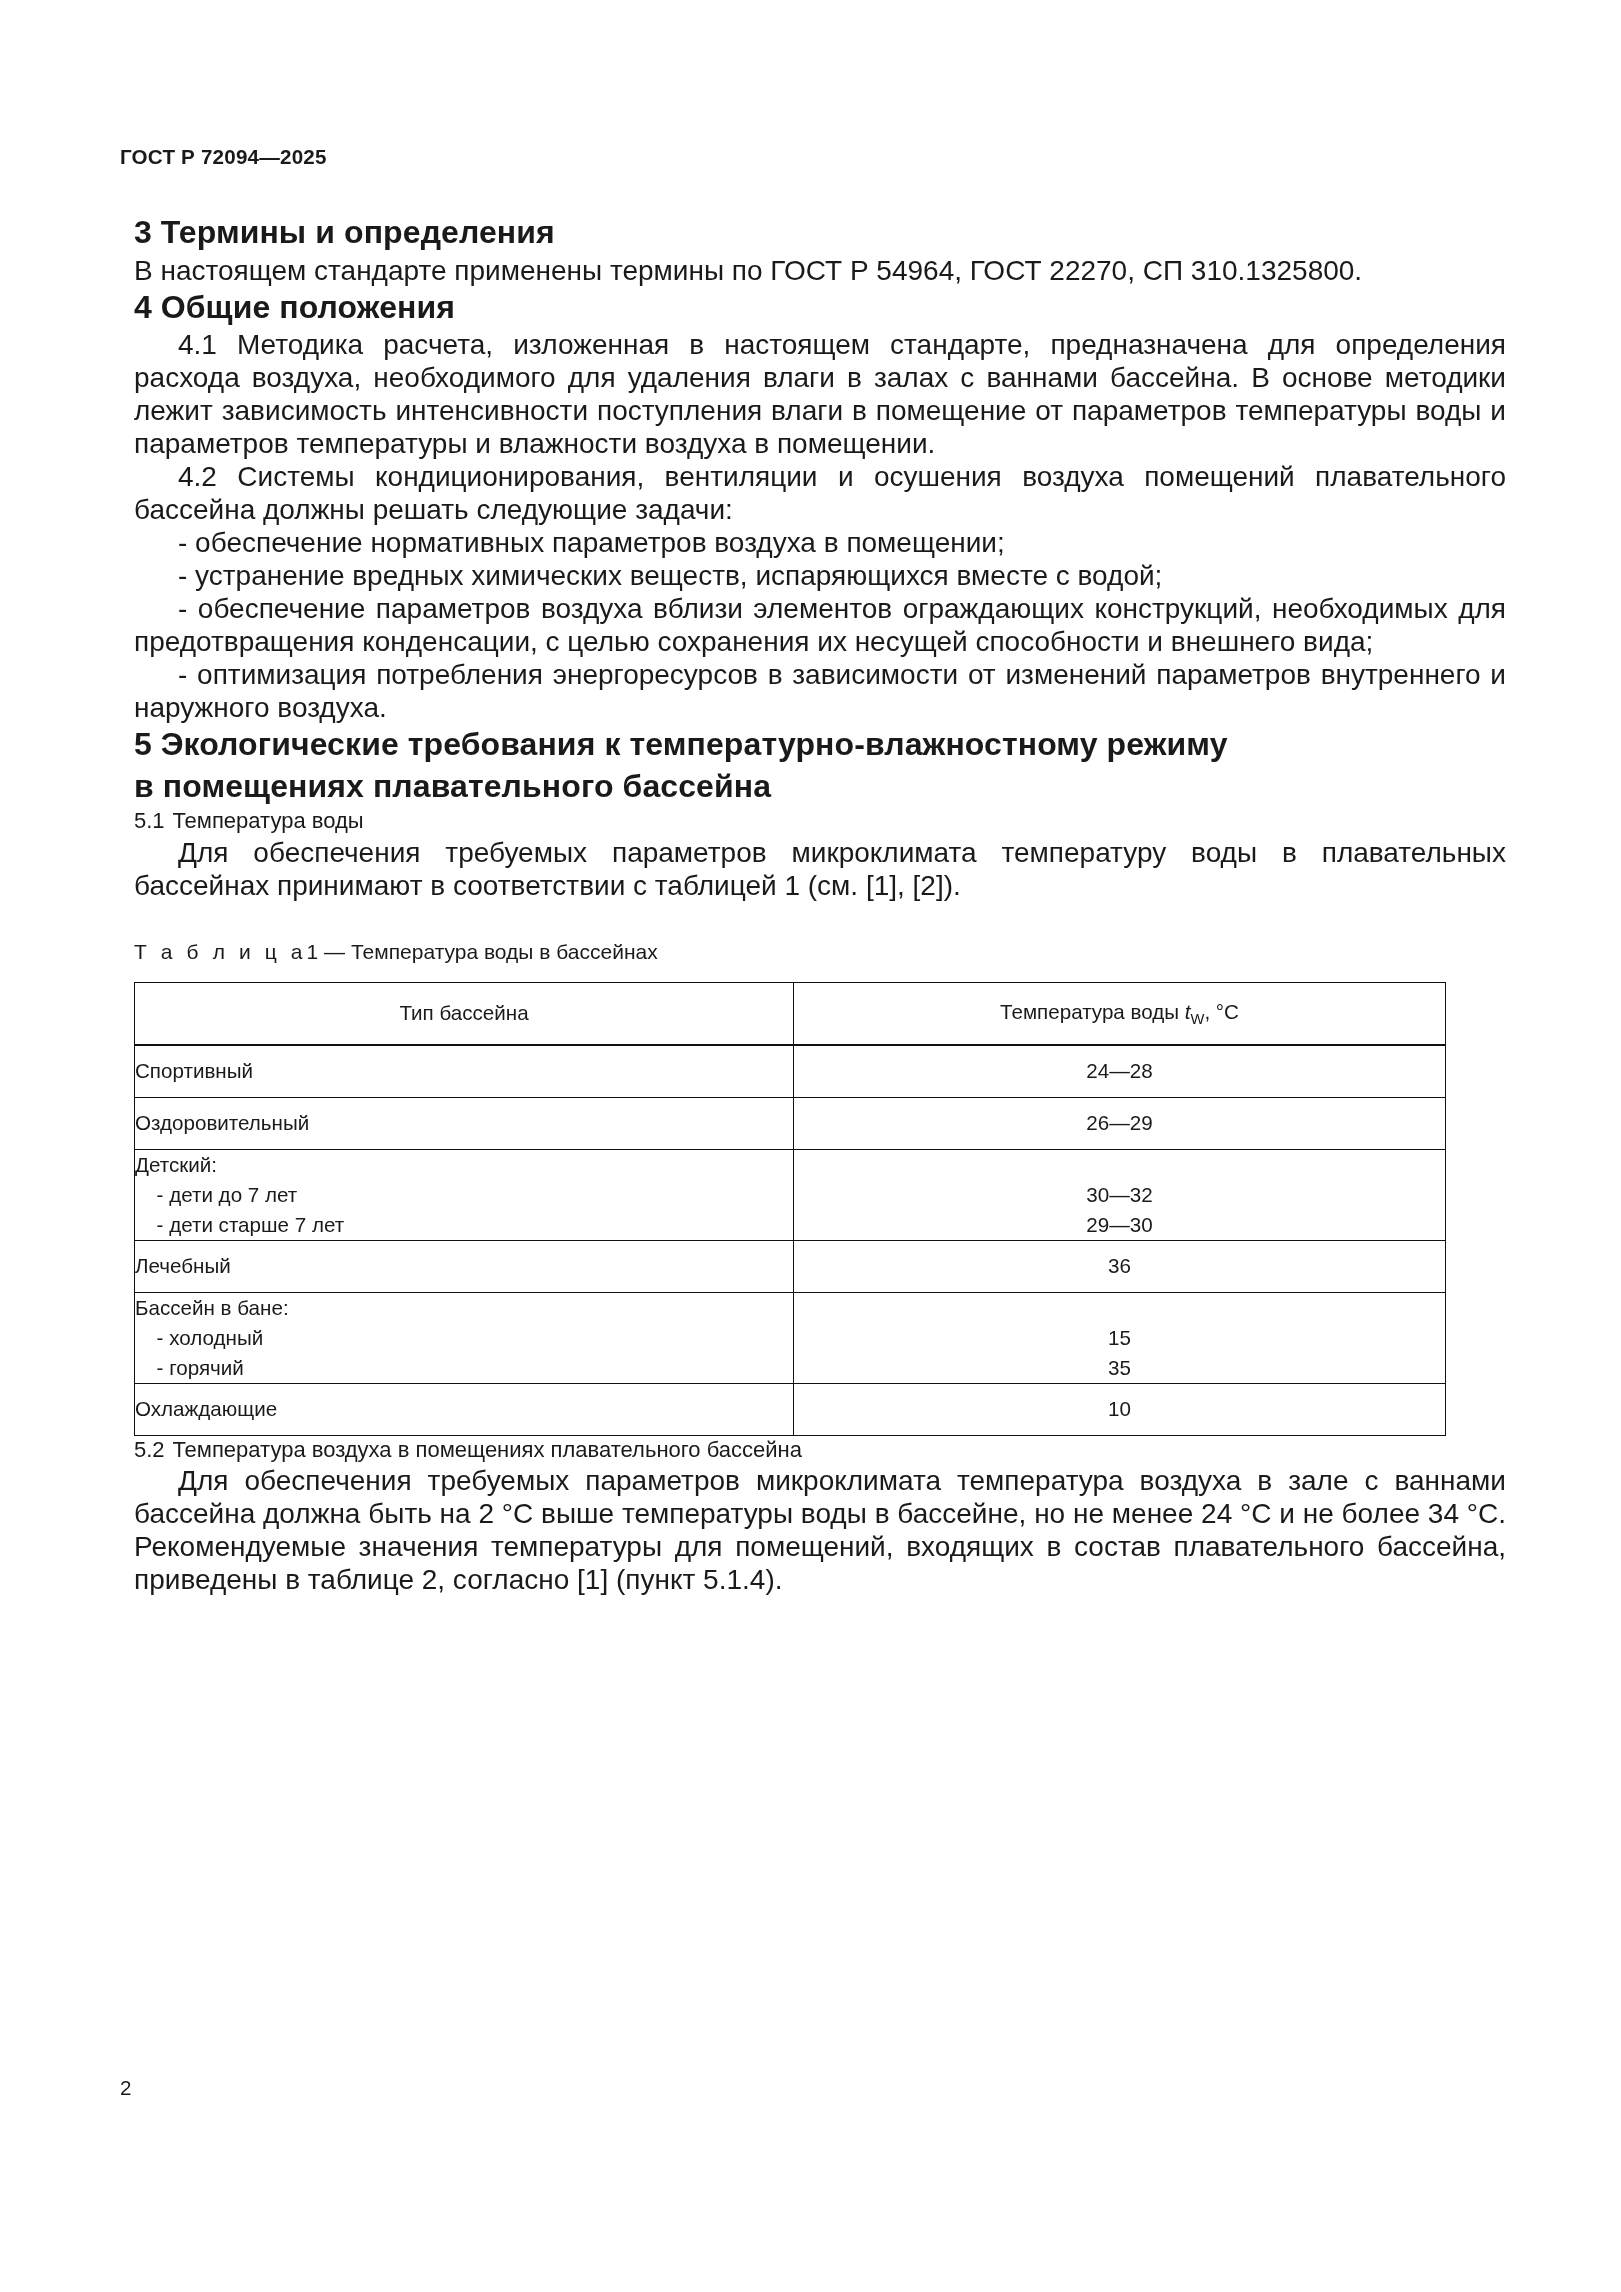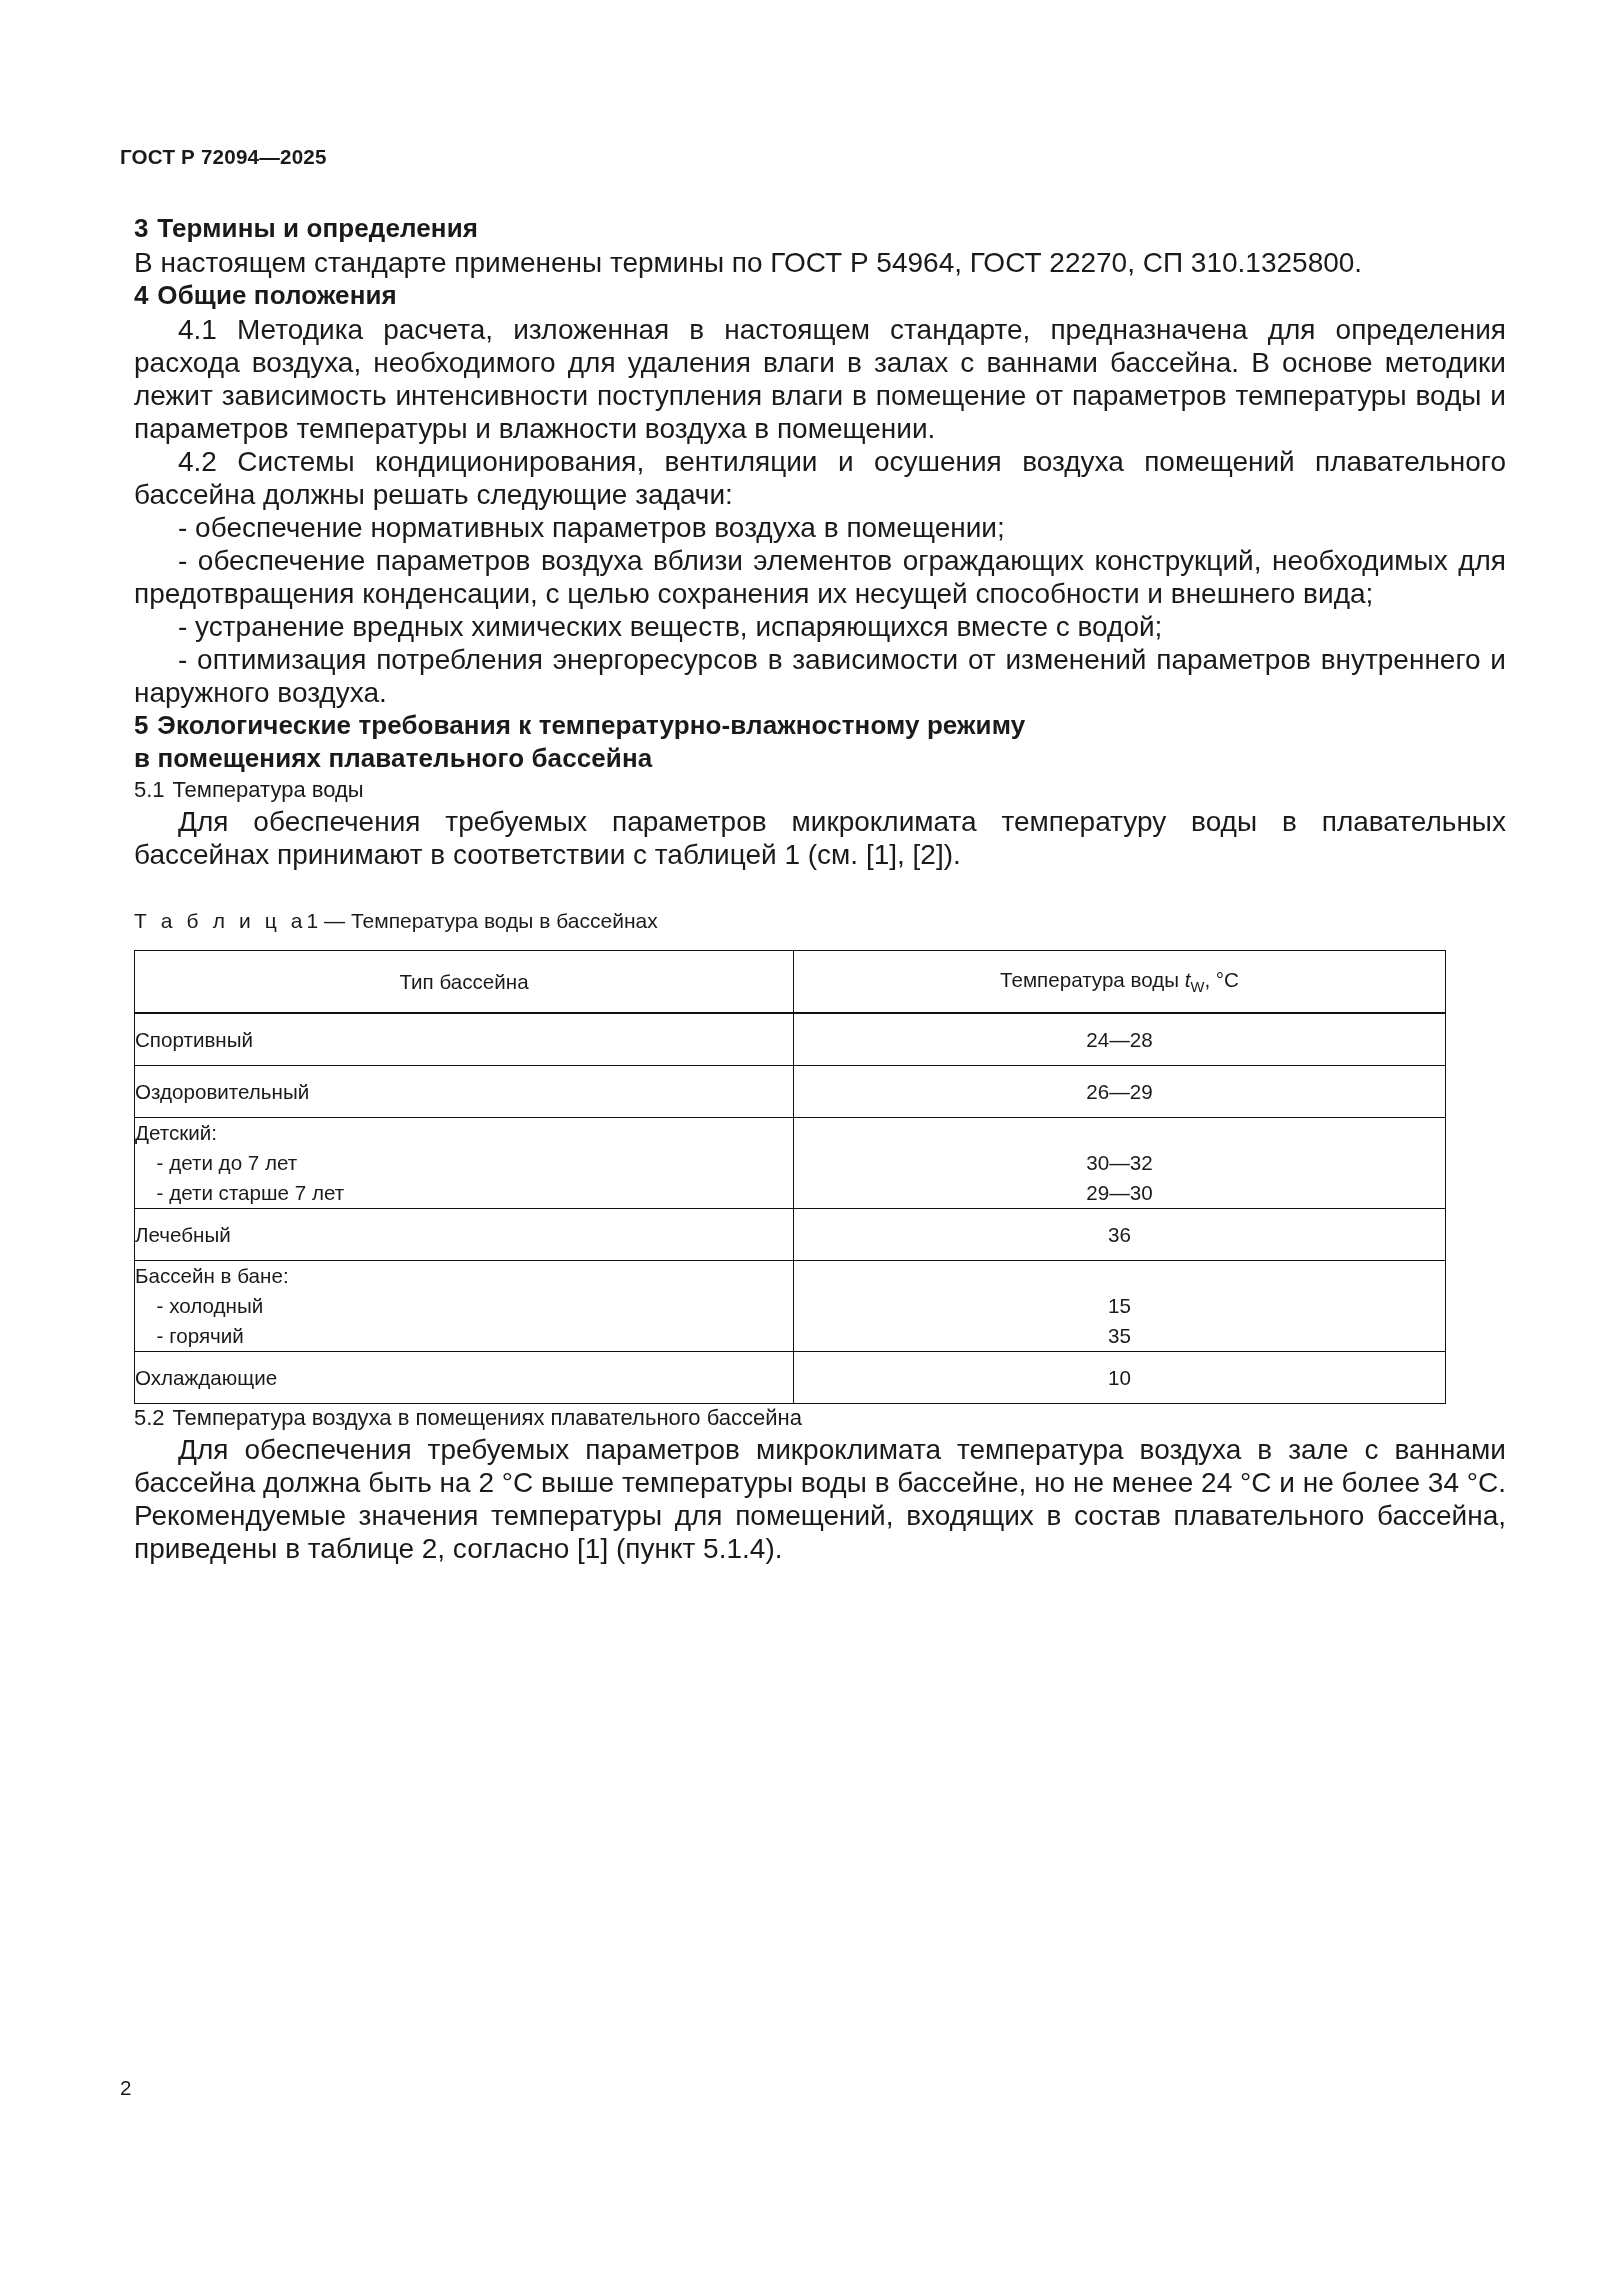--- a/index.html
+++ b/index.html
@@ -39,21 +39,21 @@
 
   
   .content {
     position: absolute;
     left: 134px;
     top: 212px;
     width: 1372px;
   }
 
   h2.clause {
-    font-size: 26px;
+    font-size: 32px;
     font-weight: bold;
     margin: 0;
     padding: 0;
     line-height: 1.30;
     letter-spacing: 0.1px;
   }
   h2.clause .num { margin-right: 8.8px; }
 
   h3.subclause {
     font-size: 22px;
@@ -165,23 +165,23 @@
     <h2 class="clause sp-4-title">
       <span class="num">4</span><span>Общие положения</span>
     </h2>
 
     <p class="body sp-41"><span class="indent"></span><span>4.1  Методика расчета, изложенная в настоящем стандарте, предназначена для определения расхода воздуха, необходимого для удаления влаги в залах с ваннами бассейна. В основе методики лежит зависимость интенсивности поступления влаги в помещение от параметров температуры воды и параметров температуры и влажности воздуха в помещении.</span></p>
 
     <p class="body"><span class="indent"></span><span>4.2 Системы кондиционирования, вентиляции и осушения воздуха помещений плавательного бассейна должны решать следующие задачи:</span></p>
 
     <p class="body"><span class="indent"></span><span>- обеспечение нормативных параметров воздуха в помещении;</span></p>
 
+    <p class="body"><span class="indent"></span><span>- устранение вредных химических веществ, испаряющихся вместе с водой;</span></p>
+
     <p class="body"><span class="indent"></span><span>- обеспечение параметров воздуха вблизи элементов ограждающих конструкций, необходимых для предотвращения конденсации, с целью сохранения их несущей способности и внешнего вида;</span></p>
-
-    <p class="body"><span class="indent"></span><span>- устранение вредных химических веществ, испаряющихся вместе с водой;</span></p>
 
     <p class="body"><span class="indent"></span><span>- оптимизация потребления энергоресурсов в зависимости от изменений параметров внутреннего и наружного воздуха.</span></p>
 
     <h2 class="clause sp-5-title">
       <span class="num">5</span><span>Экологические требования к температурно-влажностному режиму</span><br>
       <span>в помещениях плавательного бассейна</span>
     </h2>
 
     <h3 class="subclause sp-51-title">
       <span class="num">5.1</span><span>Температура воды</span>

